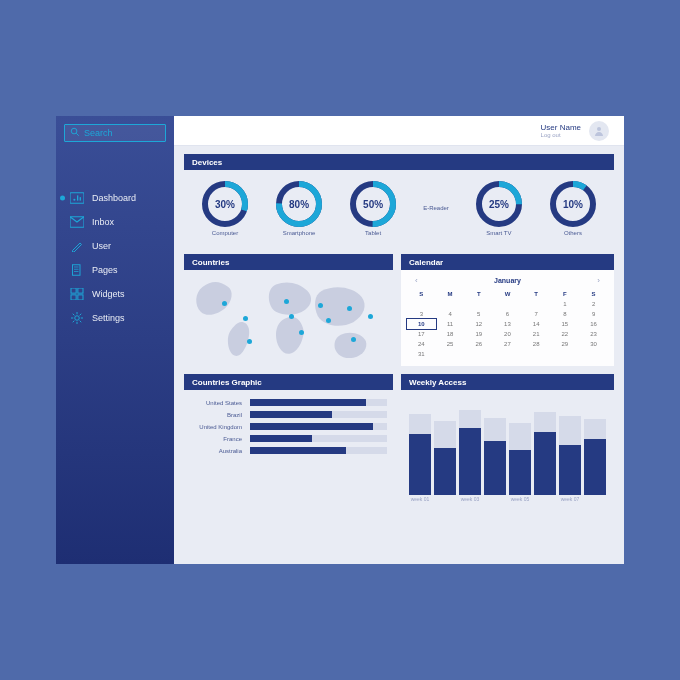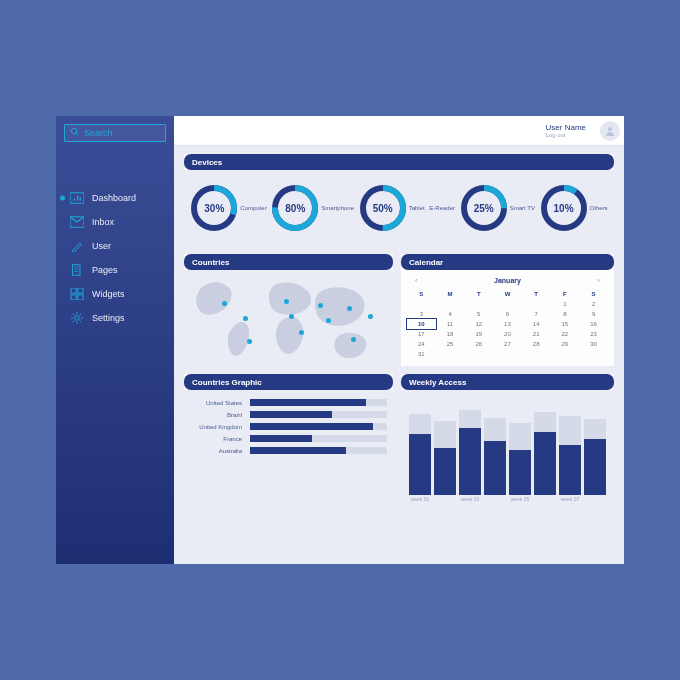--- a/index.html
+++ b/index.html
@@ -50,45 +50,44 @@
   .nav-item .nicon { width: 14px; height: 12px; flex:0 0 14px; }
   .nicon svg { width:100%; height:100%; }
 
   .main { flex: 1; display:flex; flex-direction:column; }
 
   .topbar {
     height: 30px;
     background: #fff;
     border-bottom: 1px solid #e0e4ef;
     display:flex; justify-content:flex-end; align-items:center;
-    padding-right: 4px;
-    gap: 14px;
+    padding-right: 15px;
+    gap: 8px;
   }
   .user-label{ font-size:8px; color:#253a82;}
   .user-label small{ display:block; font-size:6px; color:#9aa3c4;}
   .avatar{ width:20px; height:20px; border-radius:50%; background:#e3e7f1; display:flex;align-items:center;justify-content:center;}
   .avatar svg{width:12px;height:12px;fill:#bcc4dc;}
 
   .content{ flex:1; padding:8px 10px 10px 10px; display:grid;
     grid-template-columns: 1fr 1fr;
     grid-template-rows: 92px 112px 132px;
     gap:8px;
   }
   .card{ background:#fdfdfe; display:flex; flex-direction:column;}
   .card .hdr{
     height:16px; background:#253a82; color:#fff;
     font-size:8px; font-weight:bold; display:flex; align-items:center;
     padding:0 8px;
-    border-radius:7px;
   }
   .card .body{ flex:1; background:#e9ecf4; }
 
   .devices{ grid-column:1 / span 2;}
   .devices .body{ display:flex; justify-content:space-around; align-items:center; padding:6px 4px;}
-  .donut-wrap{ display:flex; flex-direction:row; align-items:center; gap:2px;}
+  .donut-wrap{ display:flex; flex-direction:column; align-items:center; gap:2px;}
   .donut-wrap .lbl{ font-size:6px; color:#4a5a93;}
   .donut{ position:relative; width:48px; height:48px;}
   .donut svg{ transform: rotate(-90deg); }
   .donut .pct{ position:absolute; inset:0; display:flex; align-items:center; justify-content:center; font-size:10px; color:#253a82; font-weight:bold;}
 
   .countries .body{position:relative; overflow:hidden;}
   .worldmap{ width:100%; height:100%;}
   .pin{ position:absolute; width:5px; height:5px; background:#1da7d8; border-radius:50%;}
 
   .cg .body{ padding:4px 6px 6px 6px;}

